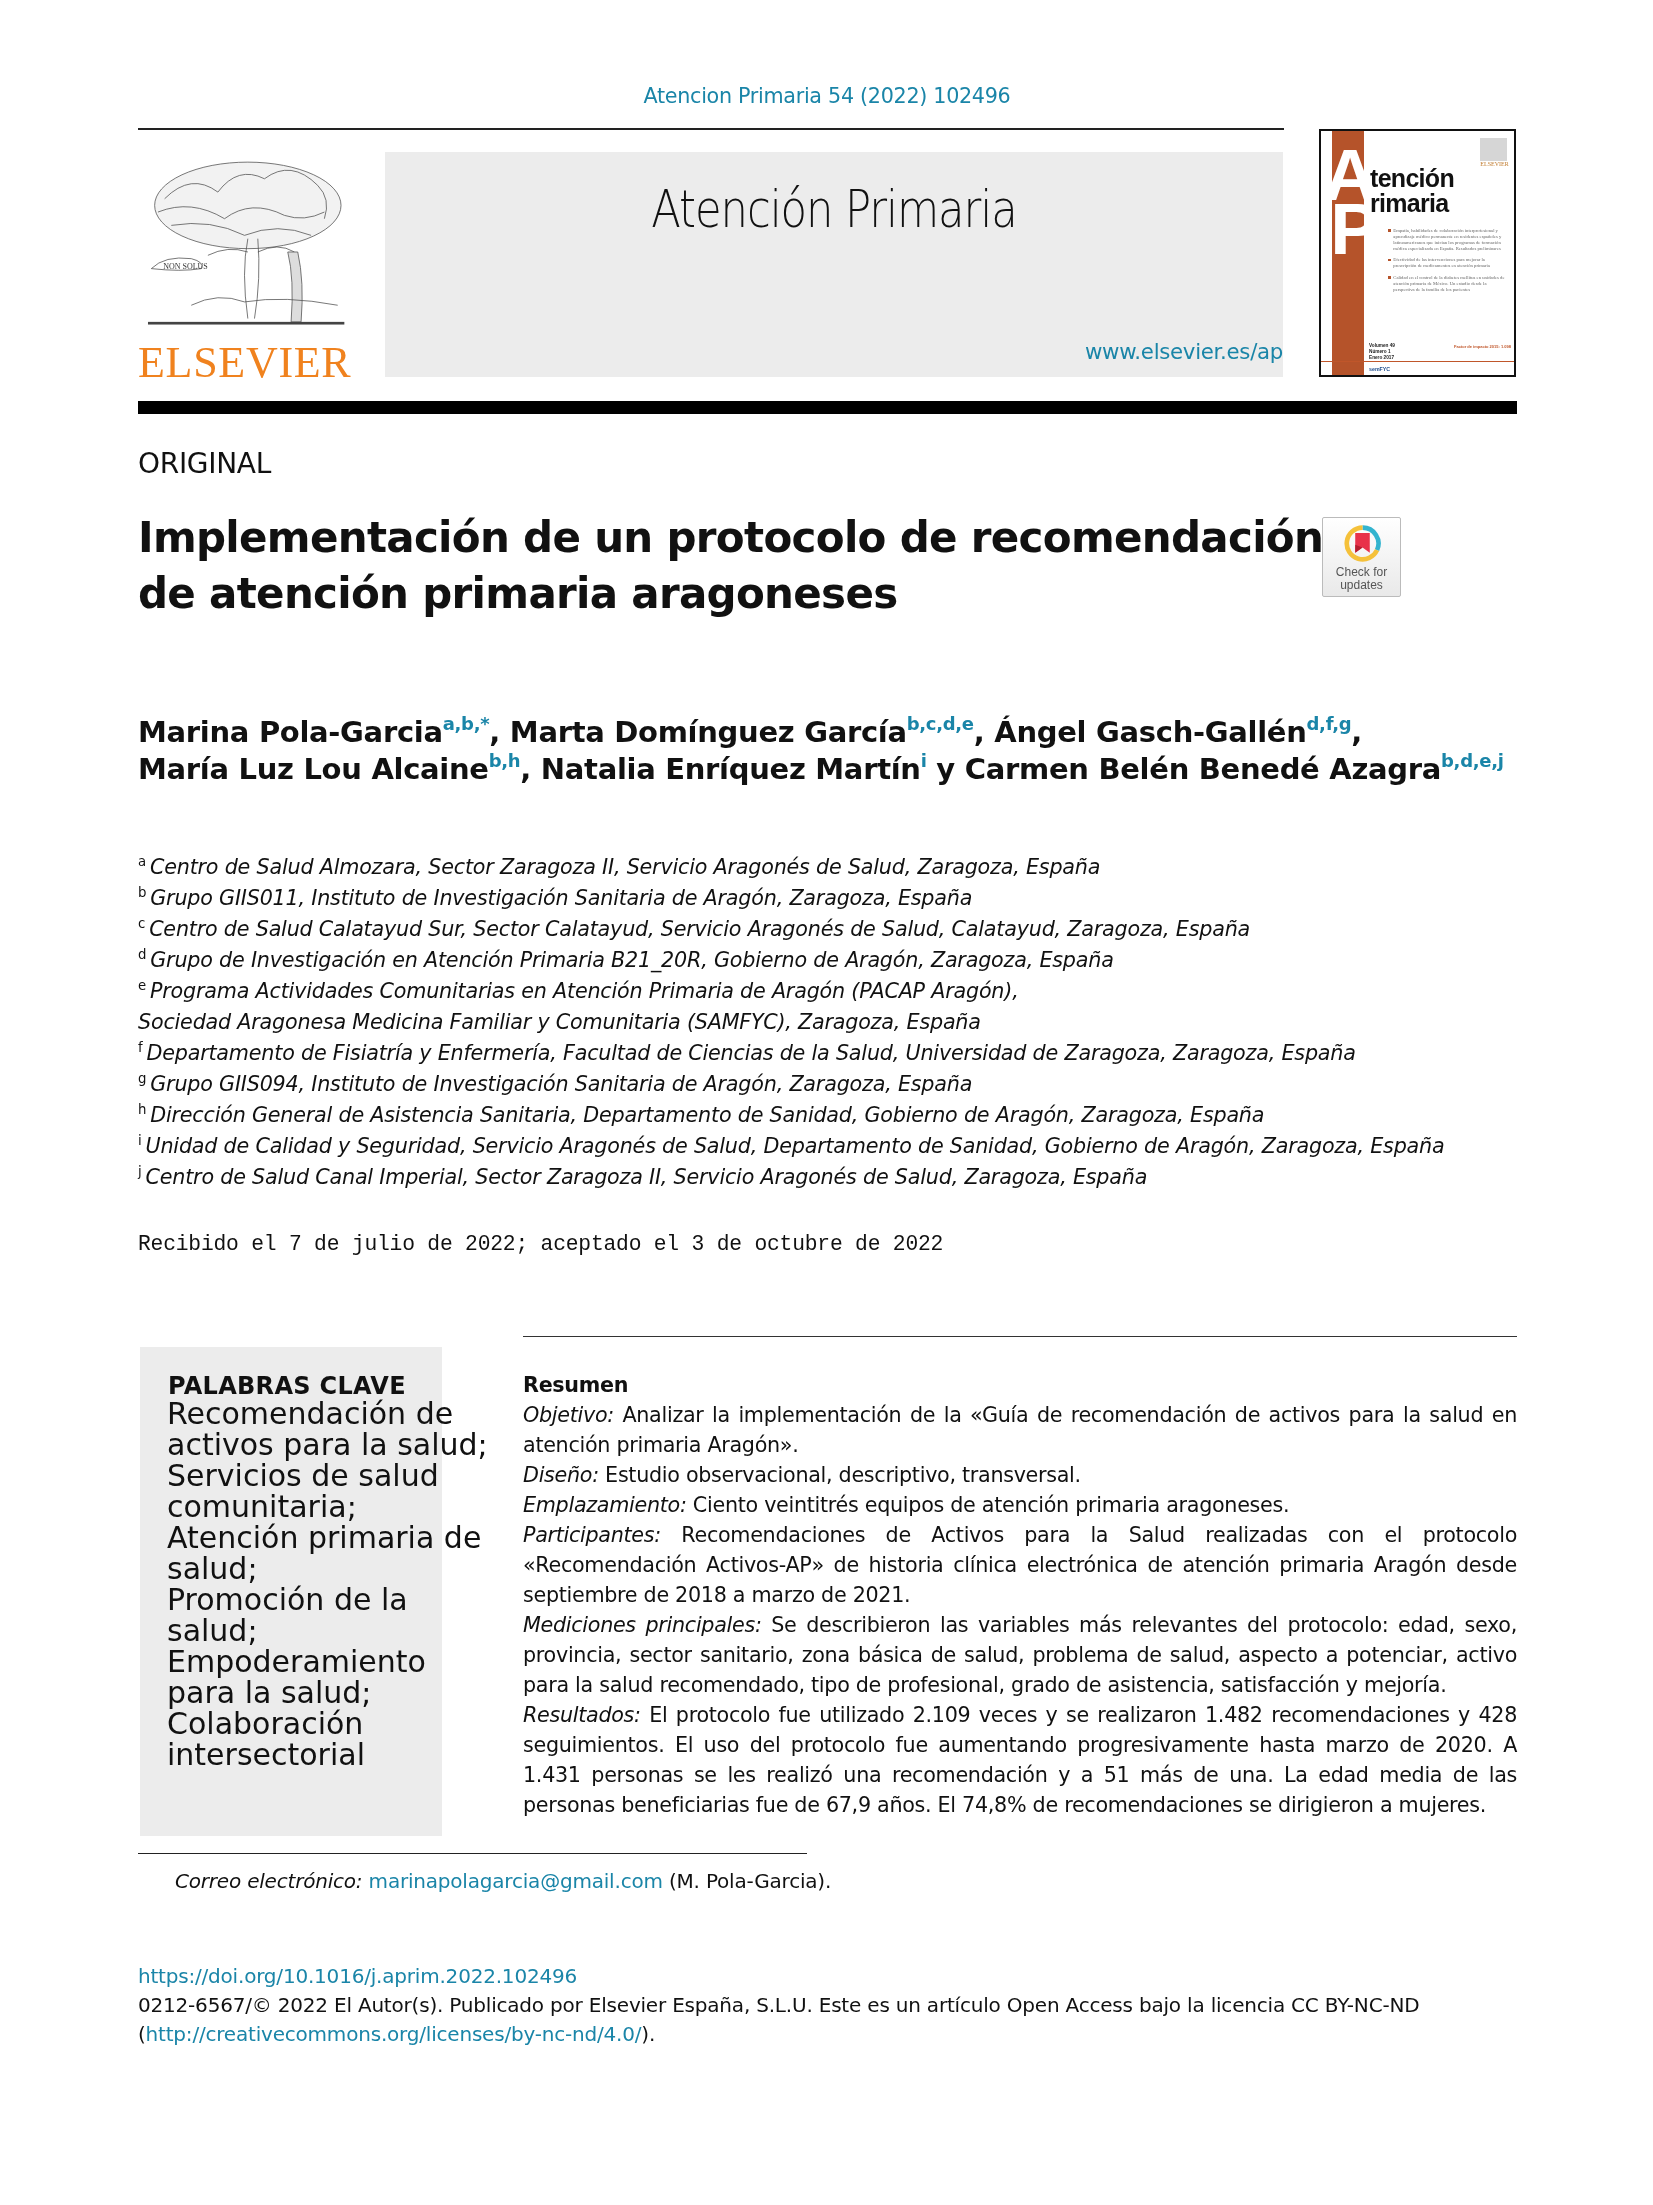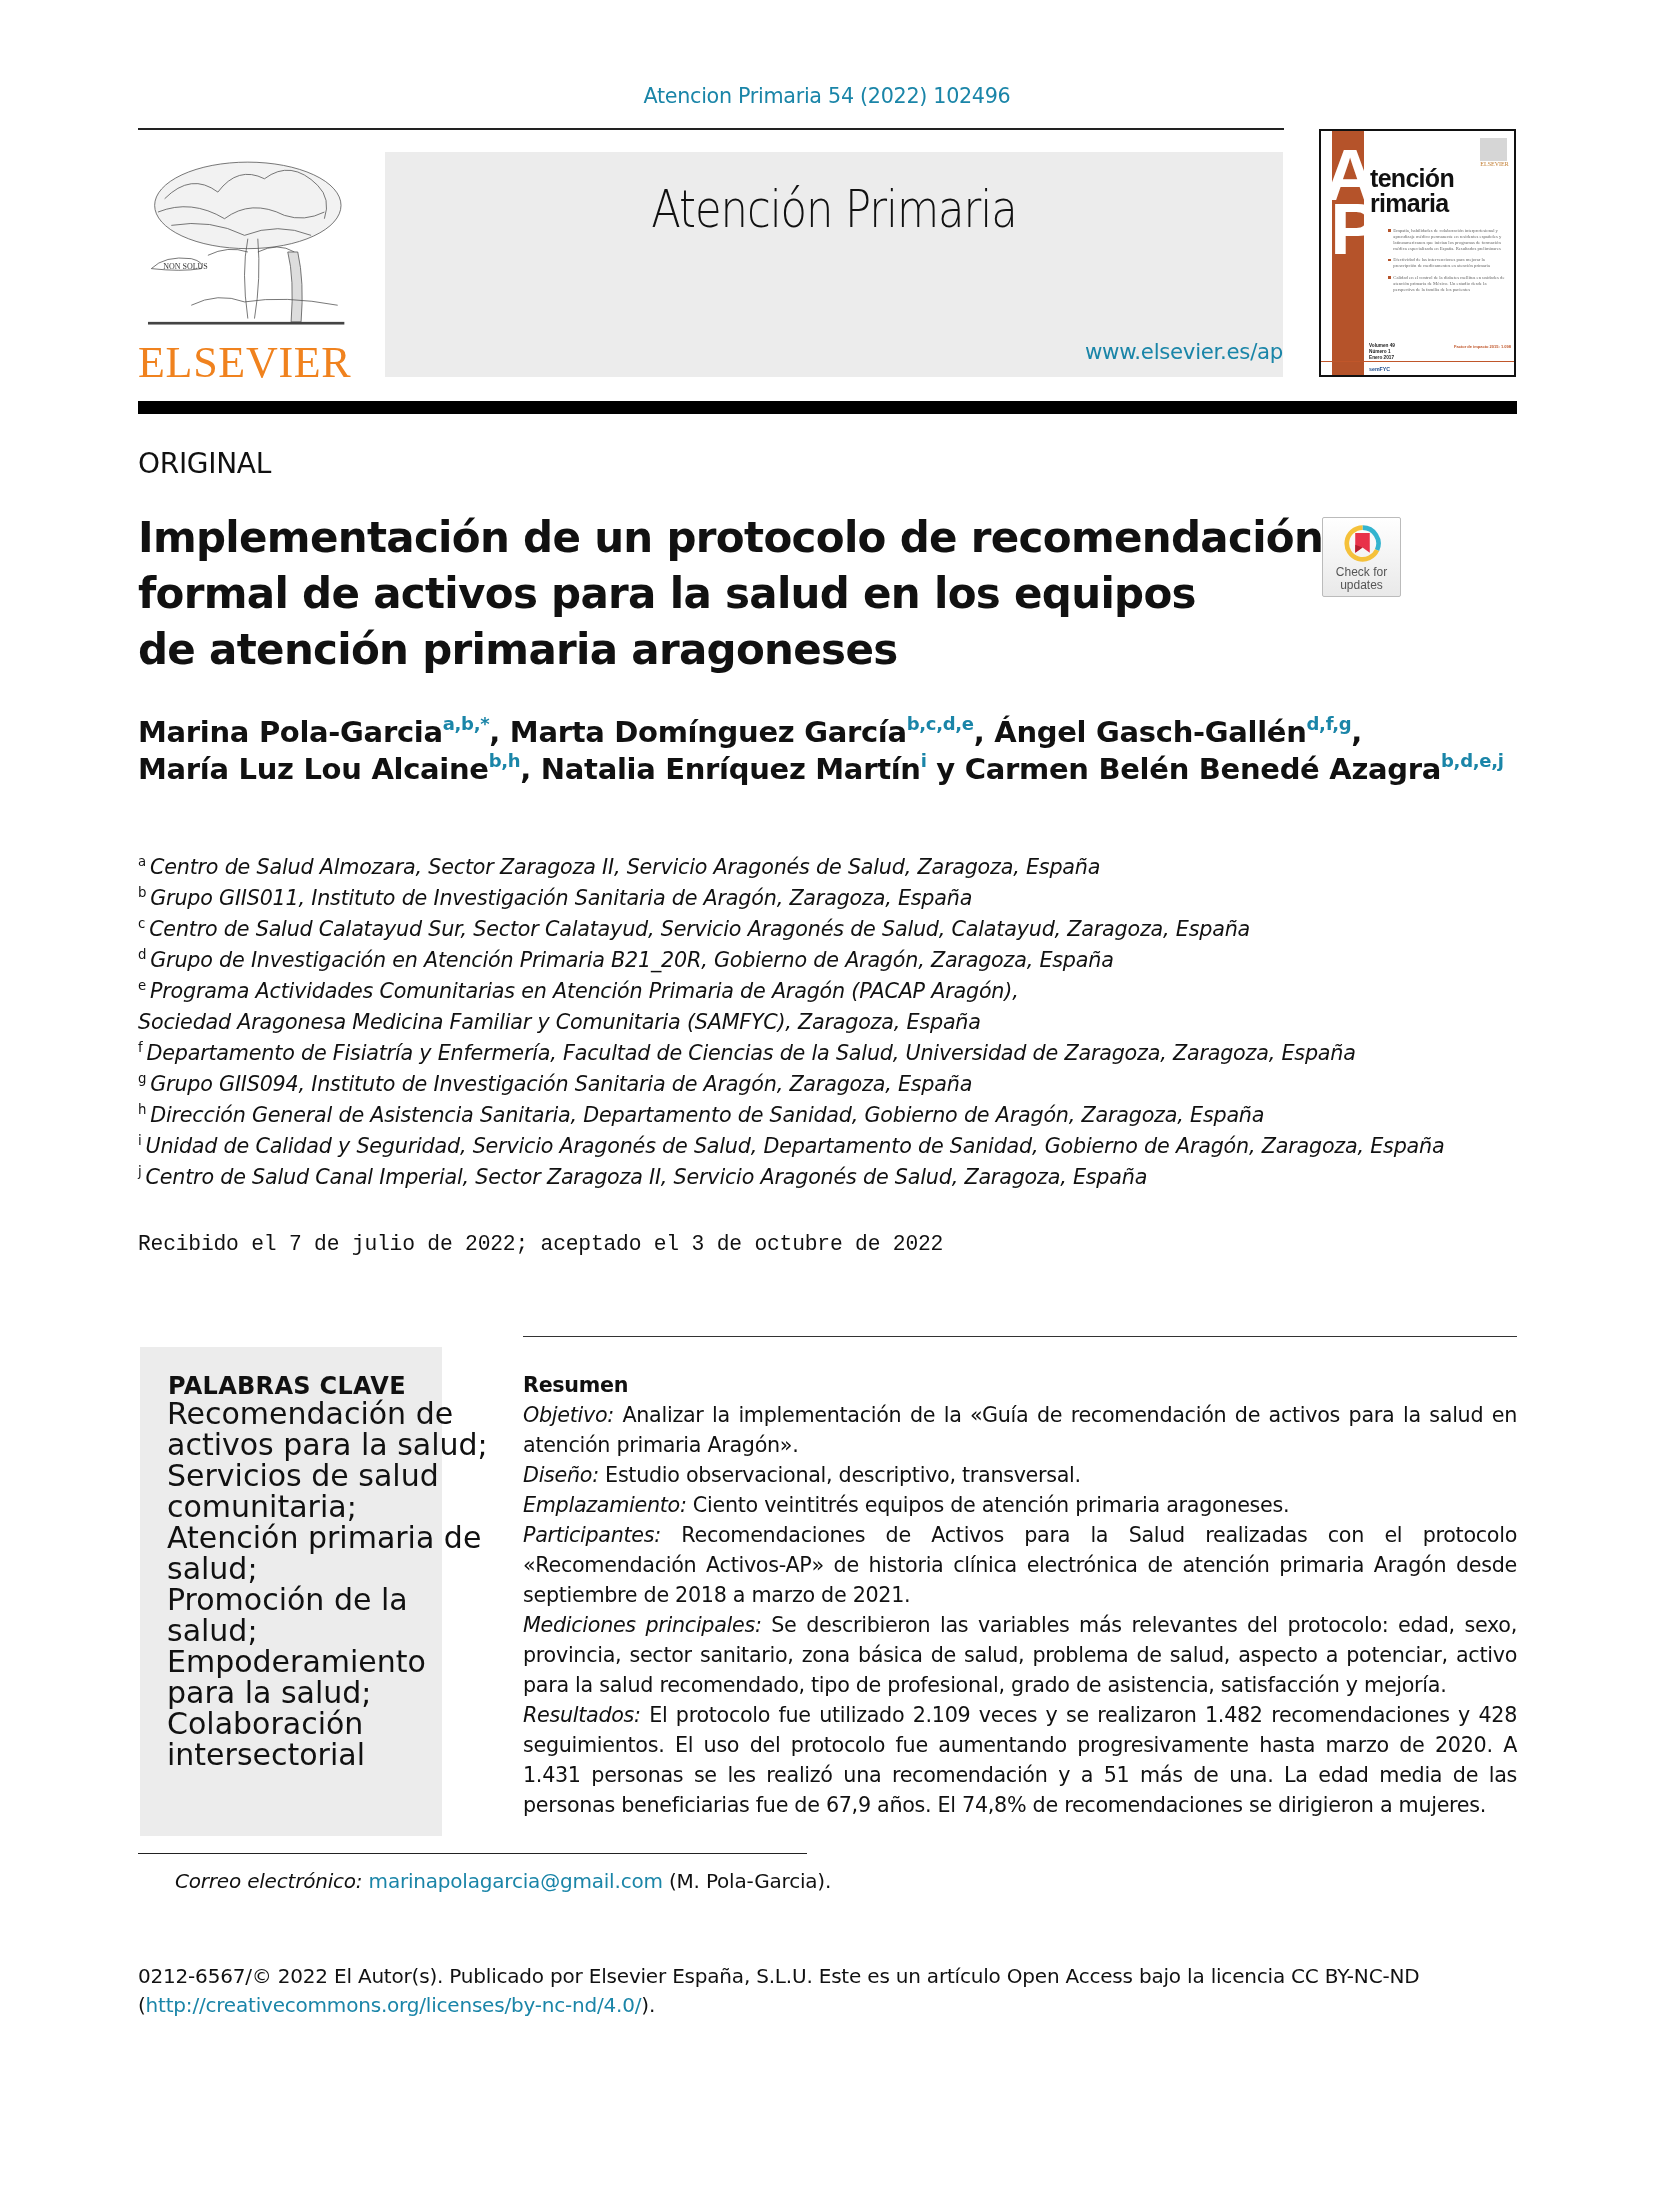--- a/index.html
+++ b/index.html
@@ -171,21 +171,20 @@
   <div class="impact">Factor de impacto 2015: 1.098</div>
   <div class="hr"></div>
   <div class="semfyc">semFYC</div>
 </div>
 
 <div id="thick-bar" class="abs"></div>
 
 <div id="section-label" class="abs">ORIGINAL</div>
 <div id="title" class="abs">
   <div>Implementación de un protocolo de recomendación</div>
-  <div>formal de activos para la salud en los equipos</div>
   <div>de atención primaria aragoneses</div>
 </div>
 
 <div id="cfu" class="abs">
   <svg width="37" height="37" viewBox="0 0 56 56">
     <path d="M28 4 A24 24 0 0 1 50 38" fill="none" stroke="#33b4cf" stroke-width="7"></path>
     <path d="M50 38 A24 24 0 1 1 28 4" fill="none" stroke="#f5c13a" stroke-width="7"></path>
     <path d="M17 12 h22 v30 l-11 -8 l-11 8z" fill="#e8324a"></path>
     <path d="M17 30 l11 4 l-11 8z" fill="#b51e2e"></path>
   </svg>
@@ -248,15 +247,16 @@
   <p><span class="lbl">Mediciones principales:</span><span> Se describieron las variables más relevantes del protocolo: edad, sexo, provincia, sector sanitario, zona básica de salud, problema de salud, aspecto a potenciar, activo para la salud recomendado, tipo de profesional, grado de asistencia, satisfacción y mejoría.</span></p>
   <p><span class="lbl">Resultados:</span><span> El protocolo fue utilizado 2.109 veces y se realizaron 1.482 recomendaciones y 428 seguimientos. El uso del protocolo fue aumentando progresivamente hasta marzo de 2020. A 1.431 personas se les realizó una recomendación y a 51 más de una. La edad media de las personas beneficiarias fue de 67,9 años. El 74,8% de recomendaciones se dirigieron a mujeres.</span></p>
 </div>
 
 <div id="fn-rule" class="abs"></div>
 <div id="footnote" class="abs">
   <div class="indent"><i>Correo electrónico:</i> <span class="teal">marinapolagarcia@gmail.com</span><span> (M. Pola-Garcia).</span></div>
 </div>
 
 <div id="doi-block" class="abs">
+  <div><a>https://doi.org/10.1016/j.aprim.2022.102496</a></div>
   <div><span>0212-6567/© 2022 El Autor(s). Publicado por Elsevier España, S.L.U. Este es un artículo Open Access bajo la licencia CC BY-NC-ND (</span><a>http://creativecommons.org/licenses/by-nc-nd/4.0/</a><span>).</span></div>
 </div>
 
 
 </body></html>

